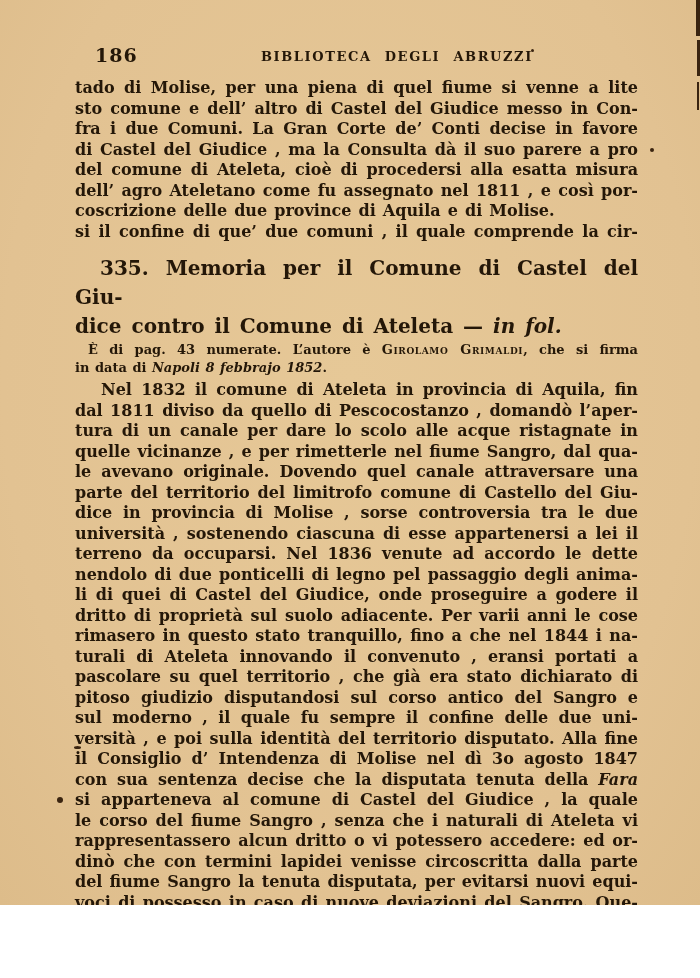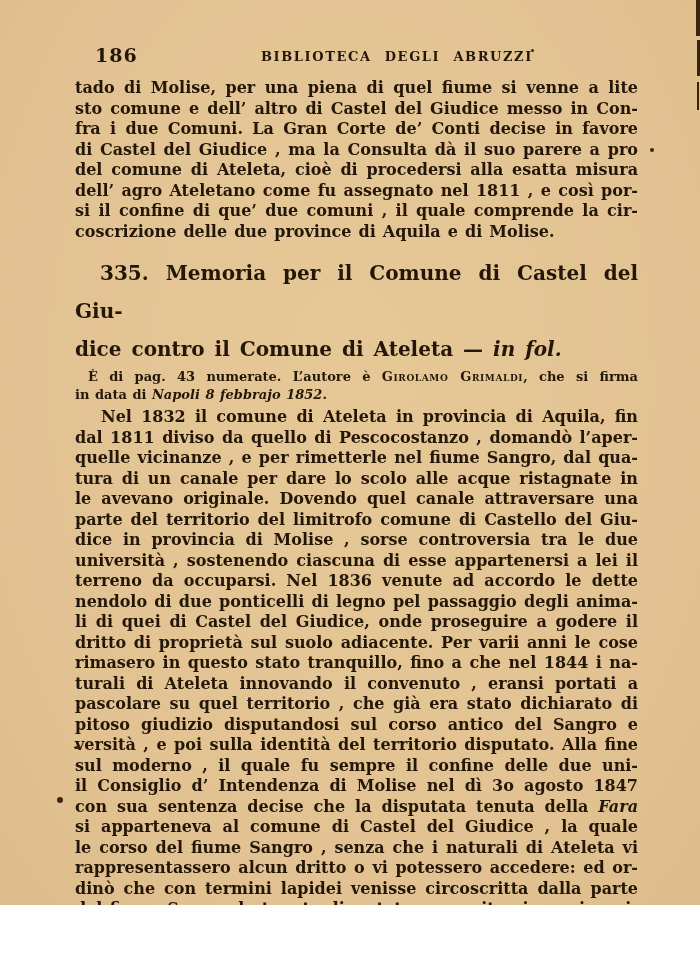--- a/index.html
+++ b/index.html
@@ -41,21 +41,21 @@
   }
   .block { width: 100%; }
   .block.body {
     font-size: 16px;
     line-height: 20.5px;
     font-weight: 700;
     word-spacing: 1.5px;
   }
   .block.heading {
     font-size: 20px;
-    line-height: 38px;
+    line-height: 29px;
     font-weight: 700;
     margin-top: 12px;
     word-spacing: 3px;
   }
   .block.note {
     font-size: 13px;
     line-height: 18px;
     font-weight: 700;
     margin-top: 0;
     word-spacing: 1px;
@@ -89,50 +89,50 @@
   <div class="pagenum">186</div>
   <div class="runtitle">BIBLIOTECA DEGLI ABRUZZI</div>
   <div class="textblock">
       <div class="block body">
         <div class="line"><span>tado di Molise, per una piena di quel fiume si venne a lite</span></div>
         <div class="line"><span>sto comune e dell’ altro di Castel del Giudice messo in Con-</span></div>
         <div class="line"><span>fra i due Comuni. La Gran Corte de’ Conti decise in favore</span></div>
         <div class="line"><span>di Castel del Giudice , ma la Consulta dà il suo parere a pro</span></div>
         <div class="line"><span>del comune di Ateleta, cioè di procedersi alla esatta misura</span></div>
         <div class="line"><span>dell’ agro Ateletano come fu assegnato nel 1811 , e così por-</span></div>
+        <div class="line no-just"><span>coscrizione delle due province di Aquila e di Molise.</span></div>
         <div class="line"><span>si il confine di que’ due comuni , il quale comprende la cir-</span></div>
-        <div class="line no-just"><span>coscrizione delle due province di Aquila e di Molise.</span></div>
       </div>
       <div class="block heading">
         <div class="line indent"><span>335. Memoria per il Comune di Castel del Giu-</span></div>
         <div class="line no-just"><span>dice contro il Comune di Ateleta — </span><span class="italic">in fol.</span></div>
       </div>
       <div class="block note">
         <div class="line indent"><span>È di pag. 43 numerate. L’autore è </span><span class="smallcaps">Girolamo Grimaldi</span><span>, che si firma</span></div>
         <div class="line no-just"><span>in data di </span><span class="italic">Napoli 8 febbrajo 1852</span><span>.</span></div>
       </div>
       <div class="block body">
         <div class="line indent"><span>Nel 1832 il comune di Ateleta in provincia di Aquila, fin</span></div>
         <div class="line"><span>dal 1811 diviso da quello di Pescocostanzo , domandò l’aper-</span></div>
+        <div class="line"><span>tura di un canale per dare lo scolo alle acque ristagnate in</span></div>
         <div class="line"><span>quelle vicinanze , e per rimetterle nel fiume Sangro, dal qua-</span></div>
-        <div class="line"><span>tura di un canale per dare lo scolo alle acque ristagnate in</span></div>
         <div class="line"><span>le avevano originale. Dovendo quel canale attraversare una</span></div>
         <div class="line"><span>parte del territorio del limitrofo comune di Castello del Giu-</span></div>
         <div class="line"><span>dice in provincia di Molise , sorse controversia tra le due</span></div>
         <div class="line"><span>università , sostenendo ciascuna di esse appartenersi a lei il</span></div>
         <div class="line"><span>terreno da occuparsi. Nel 1836 venute ad accordo le dette</span></div>
         <div class="line"><span>nendolo di due ponticelli di legno pel passaggio degli anima-</span></div>
         <div class="line"><span>li di quei di Castel del Giudice, onde proseguire a godere il</span></div>
         <div class="line"><span>dritto di proprietà sul suolo adiacente. Per varii anni le cose</span></div>
         <div class="line"><span>rimasero in questo stato tranquillo, fino a che nel 1844 i na-</span></div>
         <div class="line"><span>turali di Ateleta innovando il convenuto , eransi portati a</span></div>
         <div class="line"><span>pascolare su quel territorio , che già era stato dichiarato di</span></div>
         <div class="line"><span>pitoso giudizio disputandosi sul corso antico del Sangro e</span></div>
+        <div class="line"><span>sul moderno , il quale fu sempre il confine delle due uni-</span></div>
         <div class="line"><span>versità , e poi sulla identità del territorio disputato. Alla fine</span></div>
-        <div class="line"><span>sul moderno , il quale fu sempre il confine delle due uni-</span></div>
         <div class="line"><span>il Consiglio d’ Intendenza di Molise nel dì 3o agosto 1847</span></div>
         <div class="line"><span>con sua sentenza decise che la disputata tenuta della </span><span class="italic">Fara</span></div>
         <div class="line"><span>si apparteneva al comune di Castel del Giudice , la quale</span></div>
         <div class="line"><span>le corso del fiume Sangro , senza che i naturali di Ateleta vi</span></div>
         <div class="line"><span>rappresentassero alcun dritto o vi potessero accedere: ed or-</span></div>
         <div class="line"><span>dinò che con termini lapidei venisse circoscritta dalla parte</span></div>
         <div class="line"><span>del fiume Sangro la tenuta disputata, per evitarsi nuovi equi-</span></div>
         <div class="line"><span>voci di possesso in caso di nuove deviazioni del Sangro. Que-</span></div>
       </div>
     </div>

